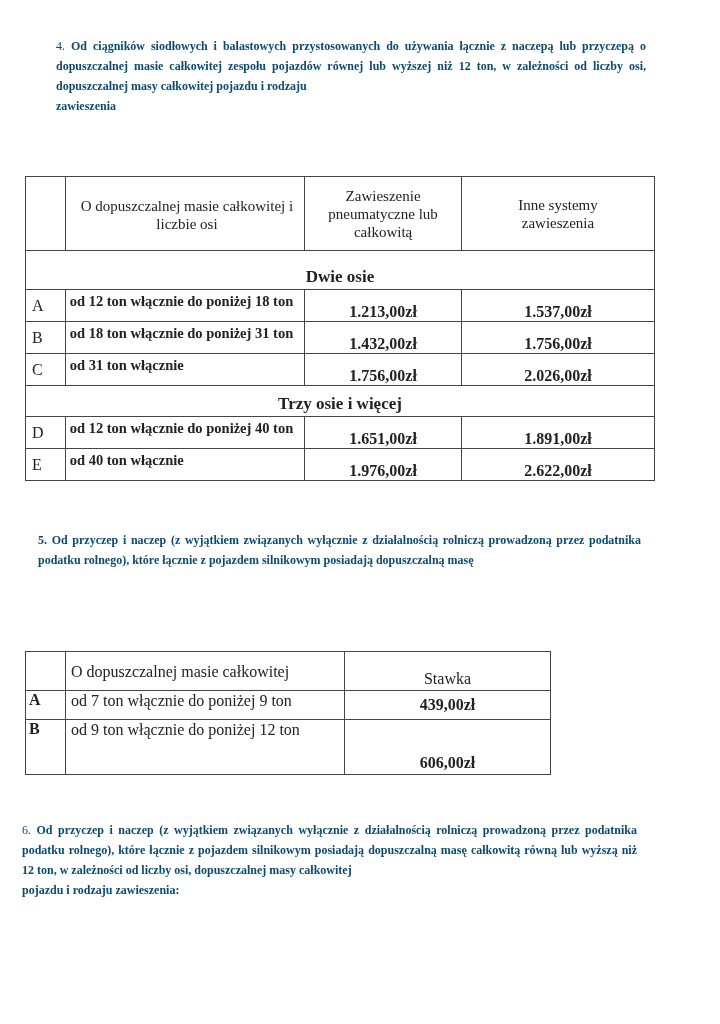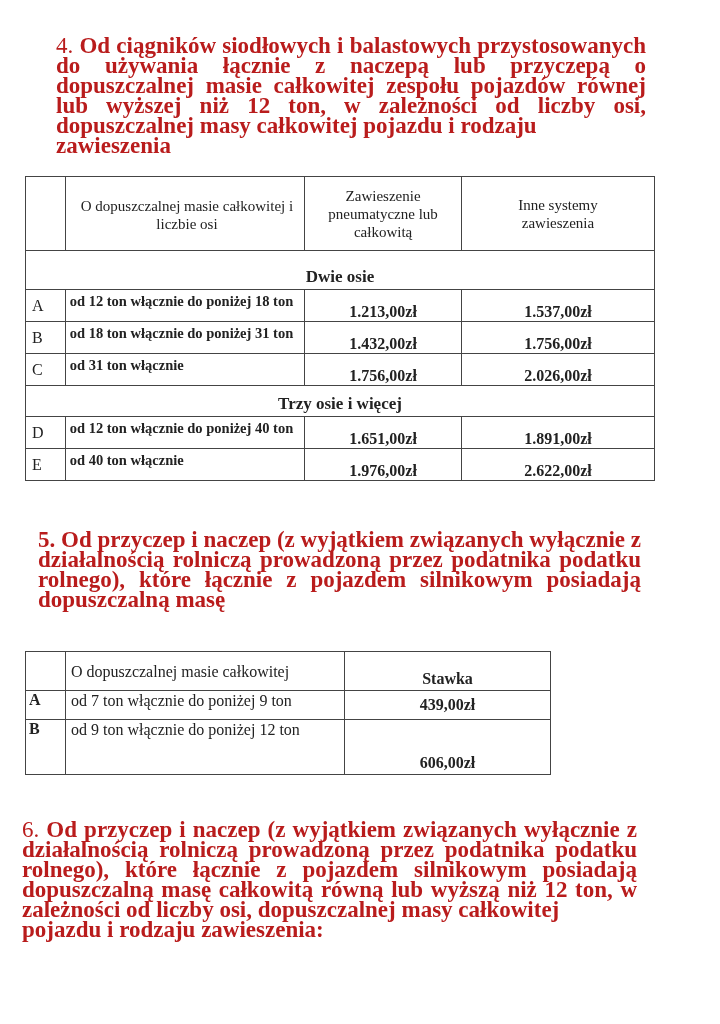--- a/index.html
+++ b/index.html
@@ -1,22 +1,22 @@
 <!DOCTYPE html>
 <html><head>
 <meta charset="utf-8">
 <style>
   html, body { margin: 0; padding: 0; }
   body {
     width: 720px; height: 1024px; background: #ffffff; color: #111;
     font-family: "Liberation Serif", serif; position: relative; overflow: hidden;
   }
   .para {
-    position: absolute; font-size: 23px; line-height: 20px;
-    text-align: justify; font-weight: bold; color: #b91c1c;
+    position: absolute; font-size: 12px; line-height: 20px;
+    text-align: justify; font-weight: bold; color: #0c4a6e;
   }
   .para .num { font-weight: normal; }
   #p4 { left: 56px; top: 36px; width: 590px; }
   #p5 { left: 38px; top: 530px; width: 603px; }
   #p6 { left: 22px; top: 820px; width: 615px; }
   #p4 .lastline, #p5 .lastline, #p6 .lastline { text-align: left; }
 
   table { border-collapse: collapse; position: absolute; color: #222; }
   td { border: 1px solid #444; padding: 0; vertical-align: middle; }
 
@@ -28,21 +28,21 @@
   #t1 .desc { width: 272px; font-size: 14.5px; font-weight: bold; padding-left: 4px; vertical-align: top; padding-top: 3px; }
   #t1 .v1 { width: 148px; text-align: center; font-weight: bold; font-size: 16px; vertical-align: bottom; }
   #t1 .v2 { width: 172px; text-align: center; font-weight: bold; font-size: 16px; vertical-align: bottom; }
 
   #t2 { left: 25px; top: 651px; width: 526px; }
   #t2 td { font-size: 16px; }
   #t2 .lbl { width: 36px; padding-left: 3px; font-weight: bold; vertical-align: top; }
   #t2 .desc { width: 273px; padding-left: 5px; vertical-align: top; line-height: 19px; }
   #t2 .rate { text-align: center; font-weight: bold; }
   #t2 .hdr td { height: 36px; }
-  #t2 .hdr .rate { font-weight: bold; vertical-align: bottom; padding-bottom: 2px; }
+  #t2 .hdr .rate { font-weight: normal; vertical-align: bottom; padding-bottom: 2px; }
   #t2 .rowA td { height: 28px; }
   #t2 .rowB td { height: 52px; }
   #t2 .rowB .rate { vertical-align: bottom; padding-bottom: 2px; }
 </style>
 </head>
 <body>
 
 <div id="p4" class="para">
   <div><span class="num">4.</span> <span>Od ciągników siodłowych i balastowych przystosowanych do używania łącznie z naczepą lub przyczepą o dopuszczalnej masie całkowitej zespołu pojazdów równej lub wyższej niż 12 ton, w zależności od liczby osi, dopuszczalnej masy całkowitej pojazdu i rodzaju</span></div>
   <div class="lastline">zawieszenia</div>

